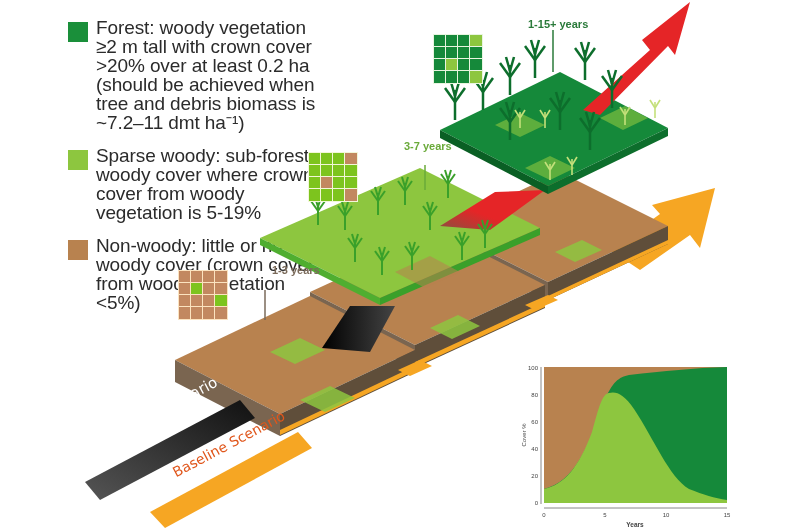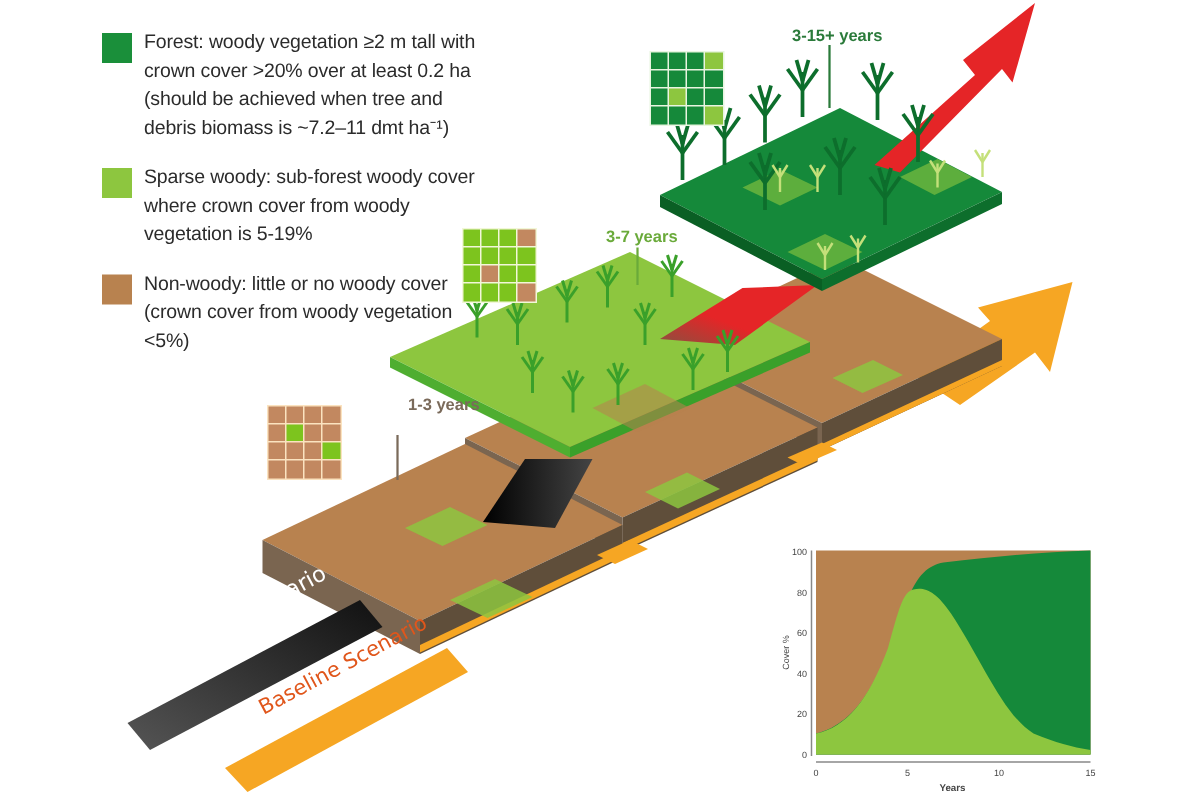--- a/index.html
+++ b/index.html
@@ -1,20 +1,20 @@
 <!DOCTYPE html>
 <html><head>
 <meta charset="utf-8">
 <style>
   html,body{margin:0;padding:0;background:#ffffff;}
   body{width:800px;height:530px;position:relative;overflow:hidden;font-family:"Liberation Sans","DejaVu Sans",sans-serif;}
   .legend{position:absolute;left:68px;top:18px;width:250px;}
   .legend-item{position:relative;padding-left:28px;margin-bottom:14px;}
   .legend-swatch{position:absolute;left:0;top:4px;width:20px;height:20px;}
-  .legend-text{font-family:"Liberation Sans",sans-serif;font-size:13px;line-height:19px;color:#2b2b2b;letter-spacing:-0.1px;}
+  .legend-text{font-family:"Liberation Sans",sans-serif;font-size:19px;line-height:19px;color:#2b2b2b;letter-spacing:-0.1px;}
   .scene{position:absolute;left:0;top:0;width:800px;height:530px;}
   .label{position:absolute;font-weight:bold;font-size:11px;font-family:"Liberation Sans",sans-serif;}
   .chart{position:absolute;left:520px;top:360px;width:280px;height:170px;}
 </style>
 </head>
 <body>
 
 <div class="legend">
   <div class="legend-item">
     <div class="legend-swatch" style="background:#1a8f3a"></div>
@@ -359,22 +359,22 @@
   </g>
   <g>
     <polygon points="150,512 298,432 312,448 165,528" fill="#f6a623"></polygon>
   </g>
 </svg>
 
 <div style="position:absolute;left:105px;top:430px;width:150px;transform:rotate(-28deg);transform-origin:left top;color:#ffffff;font-size:15px;font-family:'DejaVu Sans',sans-serif;">Project Scenario</div>
 <div style="position:absolute;left:170px;top:466px;width:150px;transform:rotate(-28deg);transform-origin:left top;color:#e0561b;font-size:14px;font-family:'DejaVu Sans',sans-serif;">Baseline Scenario</div>
 
 <div class="label" style="left:244px;top:264px;color:#7a6a5a;margin-left:28px;">1-3 years</div>
-<div class="label" style="left:404px;top:152px;color:#6aaa3a;">3-7 years</div>
-<div class="label" style="left:528px;top:18px;color:#2a7a3a;">3-15+ years</div>
+<div class="label" style="left:404px;top:140px;color:#6aaa3a;">3-7 years</div>
+<div class="label" style="left:528px;top:18px;color:#2a7a3a;">1-15+ years</div>
 
 <div class="chart">
   <svg width="280" height="170" viewBox="0 0 280 170" xmlns="http://www.w3.org/2000/svg">
     <g transform="translate(24,7)">
       <rect x="0" y="0" width="183" height="136" fill="#b8824f"></rect>
       <path d="M0,136 L0,122 C30,115 45,80 60,35 C68,15 75,10 85,8 C120,4 150,1 183,0 L183,136 Z" fill="#15893a"></path>
       <path d="M0,136 L0,122 C20,118 35,100 48,65 C55,40 58,27 65,26 C72,24 80,27 90,42 C110,72 125,110 145,122 C160,128 170,131 183,133 L183,136 Z" fill="#8dc63f"></path>
       <line x1="-3" y1="0" x2="-3" y2="137" stroke="#888" stroke-width="1"></line>
       <line x1="0" y1="141" x2="183" y2="141" stroke="#888" stroke-width="1"></line>
       <g font-size="6" fill="#444" font-family="Liberation Sans, sans-serif" text-anchor="end">

